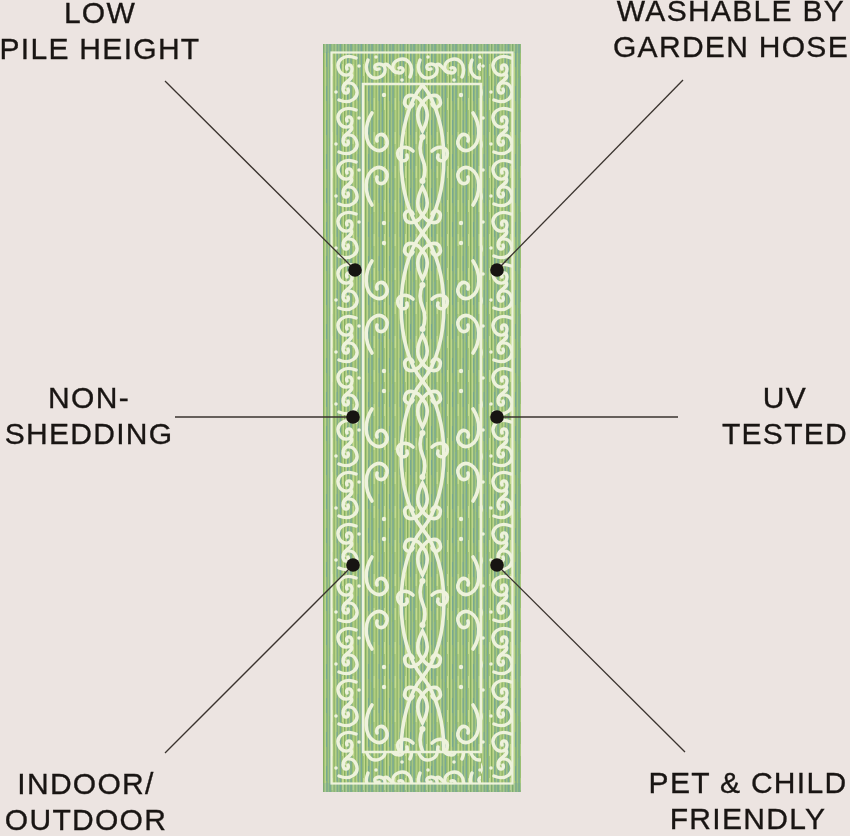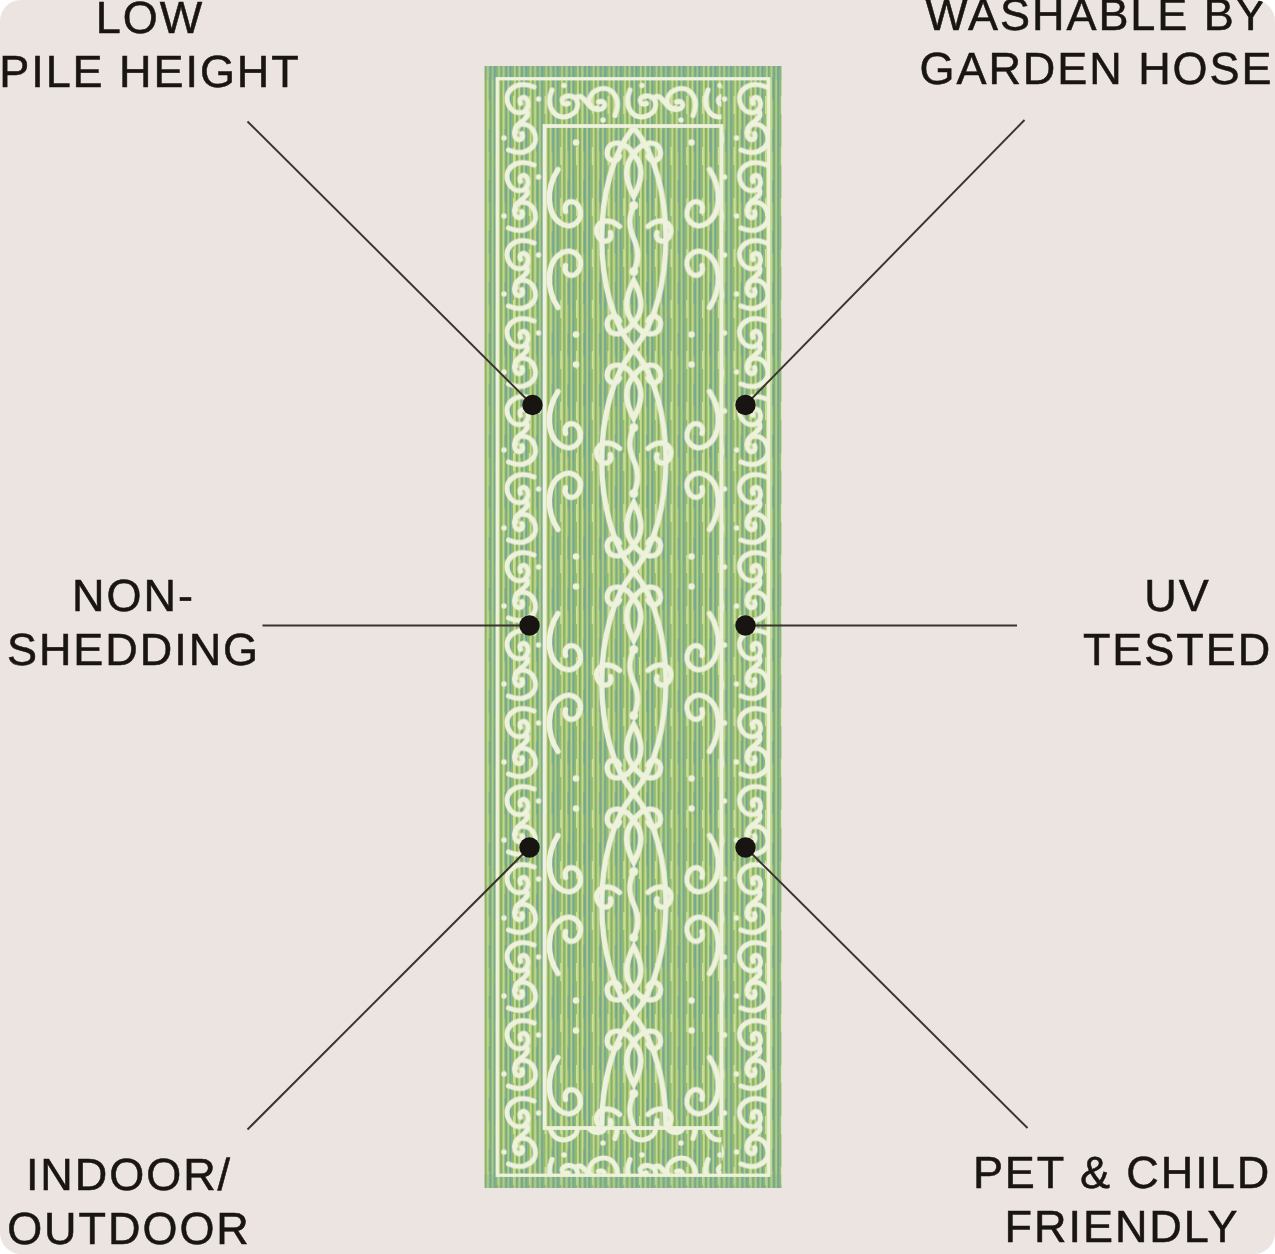--- a/index.html
+++ b/index.html
@@ -2,21 +2,20 @@
 <html><head>
 <meta charset="utf-8">
 <style>
   html,body{margin:0;padding:0;}
   .stage{
     position:relative;
     width:850px;height:836px;
     overflow:hidden;
     background:#ece4e1;
     font-family:"Liberation Sans","DejaVu Sans",sans-serif;
-    border-radius:14px;
   }
   .art{position:absolute;left:0;top:0;}
   .label{
     position:absolute;
     text-align:center;
     color:#191513;
     font-size:30px;
     line-height:36px;
     font-weight:400;
     letter-spacing:1.3px;

